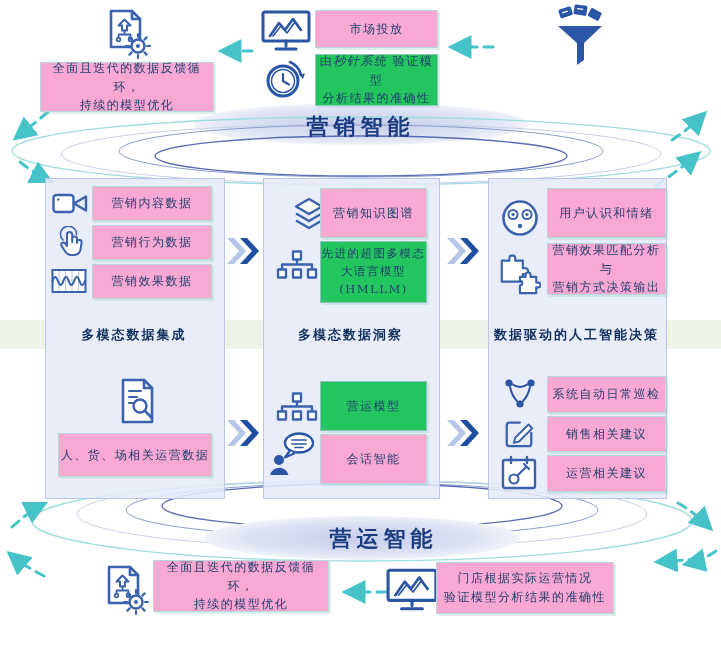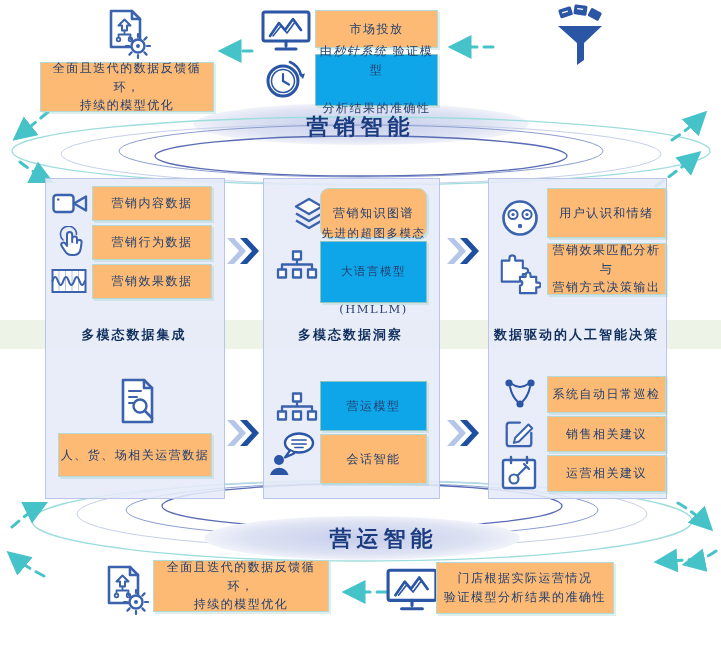--- a/index.html
+++ b/index.html
@@ -3,24 +3,24 @@
 <meta charset="utf-8">
 <style>
   html,body{margin:0;padding:0;background:#fff;}
   #stage{position:relative;width:721px;height:656px;background:#fff;overflow:hidden;
          font-family:"DejaVu Serif","Liberation Serif",serif;color:#24406f;}
   svg{display:block;}
   .abs{position:absolute;}
   .bg{left:0;top:0;z-index:0;}
   .band{left:0;top:320px;width:721px;height:29px;background:#edf3e7;z-index:1;}
   .panel{background:rgba(230,235,248,.88);border:1px solid #b9c6ea;z-index:2;}
-  .box{background:#fdba74;border:1px solid #b3dad6;box-shadow:2px 2px 0 rgba(145,205,200,.32);
+  .box{background:#f9a8d4;border:1px solid #b3dad6;box-shadow:2px 2px 0 rgba(145,205,200,.32);
        display:flex;flex-direction:column;align-items:center;justify-content:center;
        font-size:12px;line-height:1.55;letter-spacing:1.5px;text-align:center;z-index:4;color:#24406f;}
-  .box.teal{background:#0ea5e9;border-color:#8ec4be;gap:20px;}
+  .box.teal{background:#22c55e;border-color:#8ec4be;}
   .caption{z-index:3;font-weight:bold;font-size:13px;letter-spacing:2px;color:#12305f;text-align:center;}
   .title{left:0;width:721px;text-align:center;font-weight:bold;font-size:22px;letter-spacing:5px;
          color:#1c3c80;z-index:4;}
   .icon{z-index:4;}
   .chev{z-index:4;}
   .brand-italic{font-style:italic;}
 </style>
 </head>
 <body>
 
@@ -195,21 +195,21 @@
     <path d="M14 1 h7 l12 13 -12 13 h-7 l12 -13 z" fill="#1f4fa0"></path>
   </svg>
 
   <svg class="abs icon" style="left:288px;top:196px;" width="42" height="42" viewBox="0 0 42 42">
     <g stroke="#3a62ad" stroke-width="2.4" fill="none" stroke-linejoin="round">
       <path d="M21 3 l13 7.5 L21 18 8 10.5 z" fill="#fff"></path>
       <path d="M8 17.5 L21 25 34 17.5"></path>
       <path d="M8 24.5 L21 32 34 24.5"></path>
     </g>
   </svg>
-  <div class="abs box" style="left:320px;top:188px;width:105px;height:48px;border-radius:9px;">
+  <div class="abs box" style="left:320px;top:188px;width:105px;height:48px;">
     <span>营销知识图谱</span>
   </div>
 
   <svg class="abs icon" style="left:274px;top:248px;" width="46" height="34" viewBox="0 0 46 30">
     <g stroke="#3a62ad" stroke-width="2.3" fill="none" stroke-linejoin="round">
       <rect x="19" y="1.5" width="8" height="8" fill="#fff"></rect>
       <path d="M23 9.5 v5 M8 19.5 v-5 h30 v5"></path>
       <rect x="4" y="19.5" width="8" height="8" fill="#fff"></rect>
       <rect x="19" y="19.5" width="8" height="8" fill="#fff"></rect>
       <rect x="34" y="19.5" width="8" height="8" fill="#fff"></rect>

